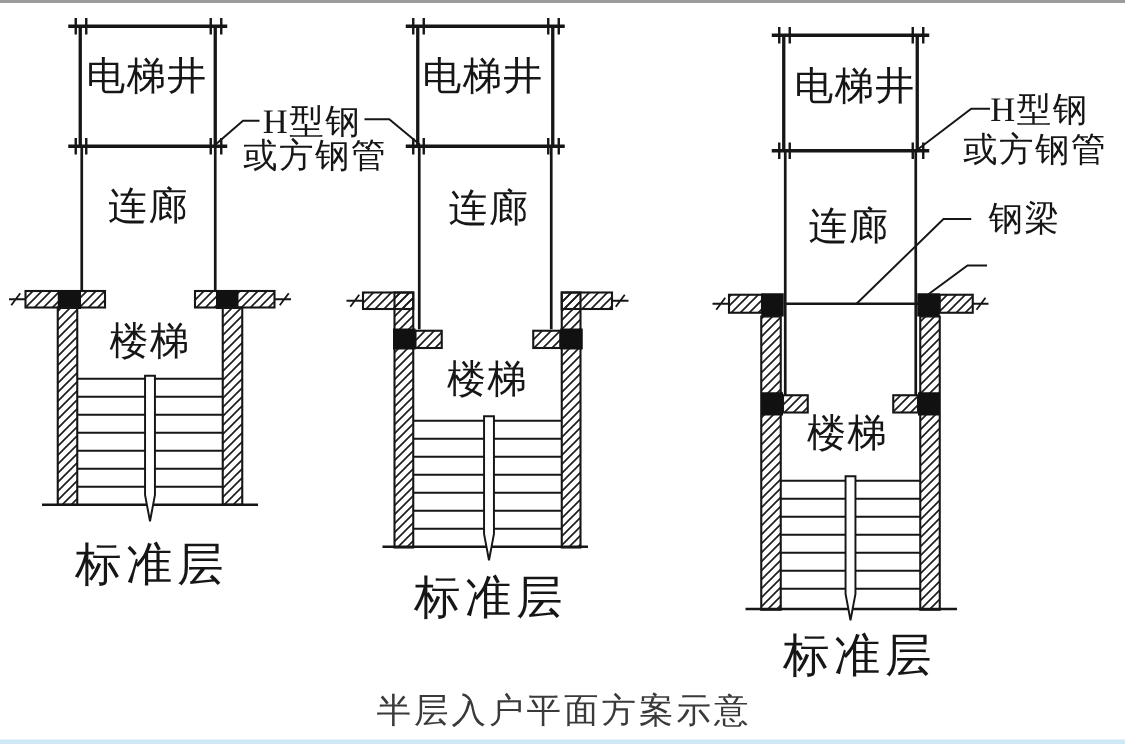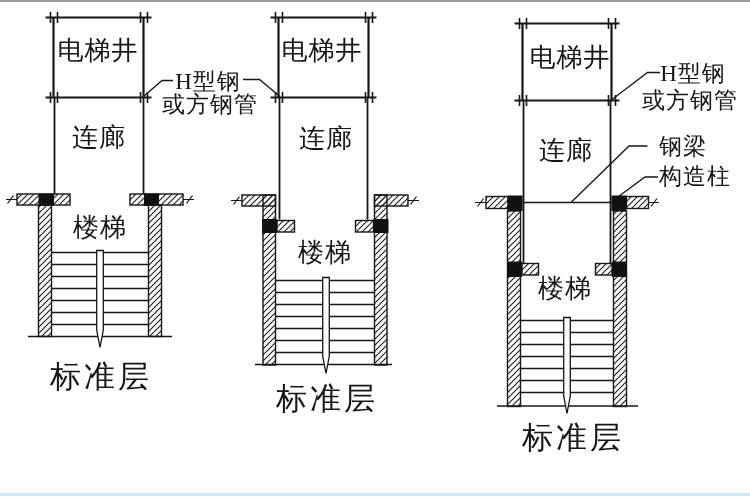--- a/index.html
+++ b/index.html
@@ -111,17 +111,17 @@
   <div class="lbl lbl-room" style="left:566px;top:151px;">连廊</div>
   <div class="lbl lbl-room" style="left:565px;top:289px;">楼梯</div>
   <div class="lbl lbl-floor" style="left:573px;top:437px;">标准层</div>
 
   <div class="lbl lbl-annot" style="left:208px;top:81px;">H型钢</div>
   <div class="lbl lbl-annot" style="left:210px;top:104px;">或方钢管</div>
 
   <div class="lbl lbl-annot" style="left:693px;top:73px;">H型钢</div>
   <div class="lbl lbl-annot" style="left:690px;top:100px;">或方钢管</div>
   <div class="lbl lbl-annot" style="left:683px;top:146px;">钢梁</div>
-  <div class="lbl lbl-annot" style="left:695px;top:176px;">构造柱</div>
 
+  <div class="lbl lbl-caption" style="left:376px;top:474px;">半层入户平面方案示意</div>
 
   <div class="bottom-strip"></div>
 </div>
 
 </body></html>

